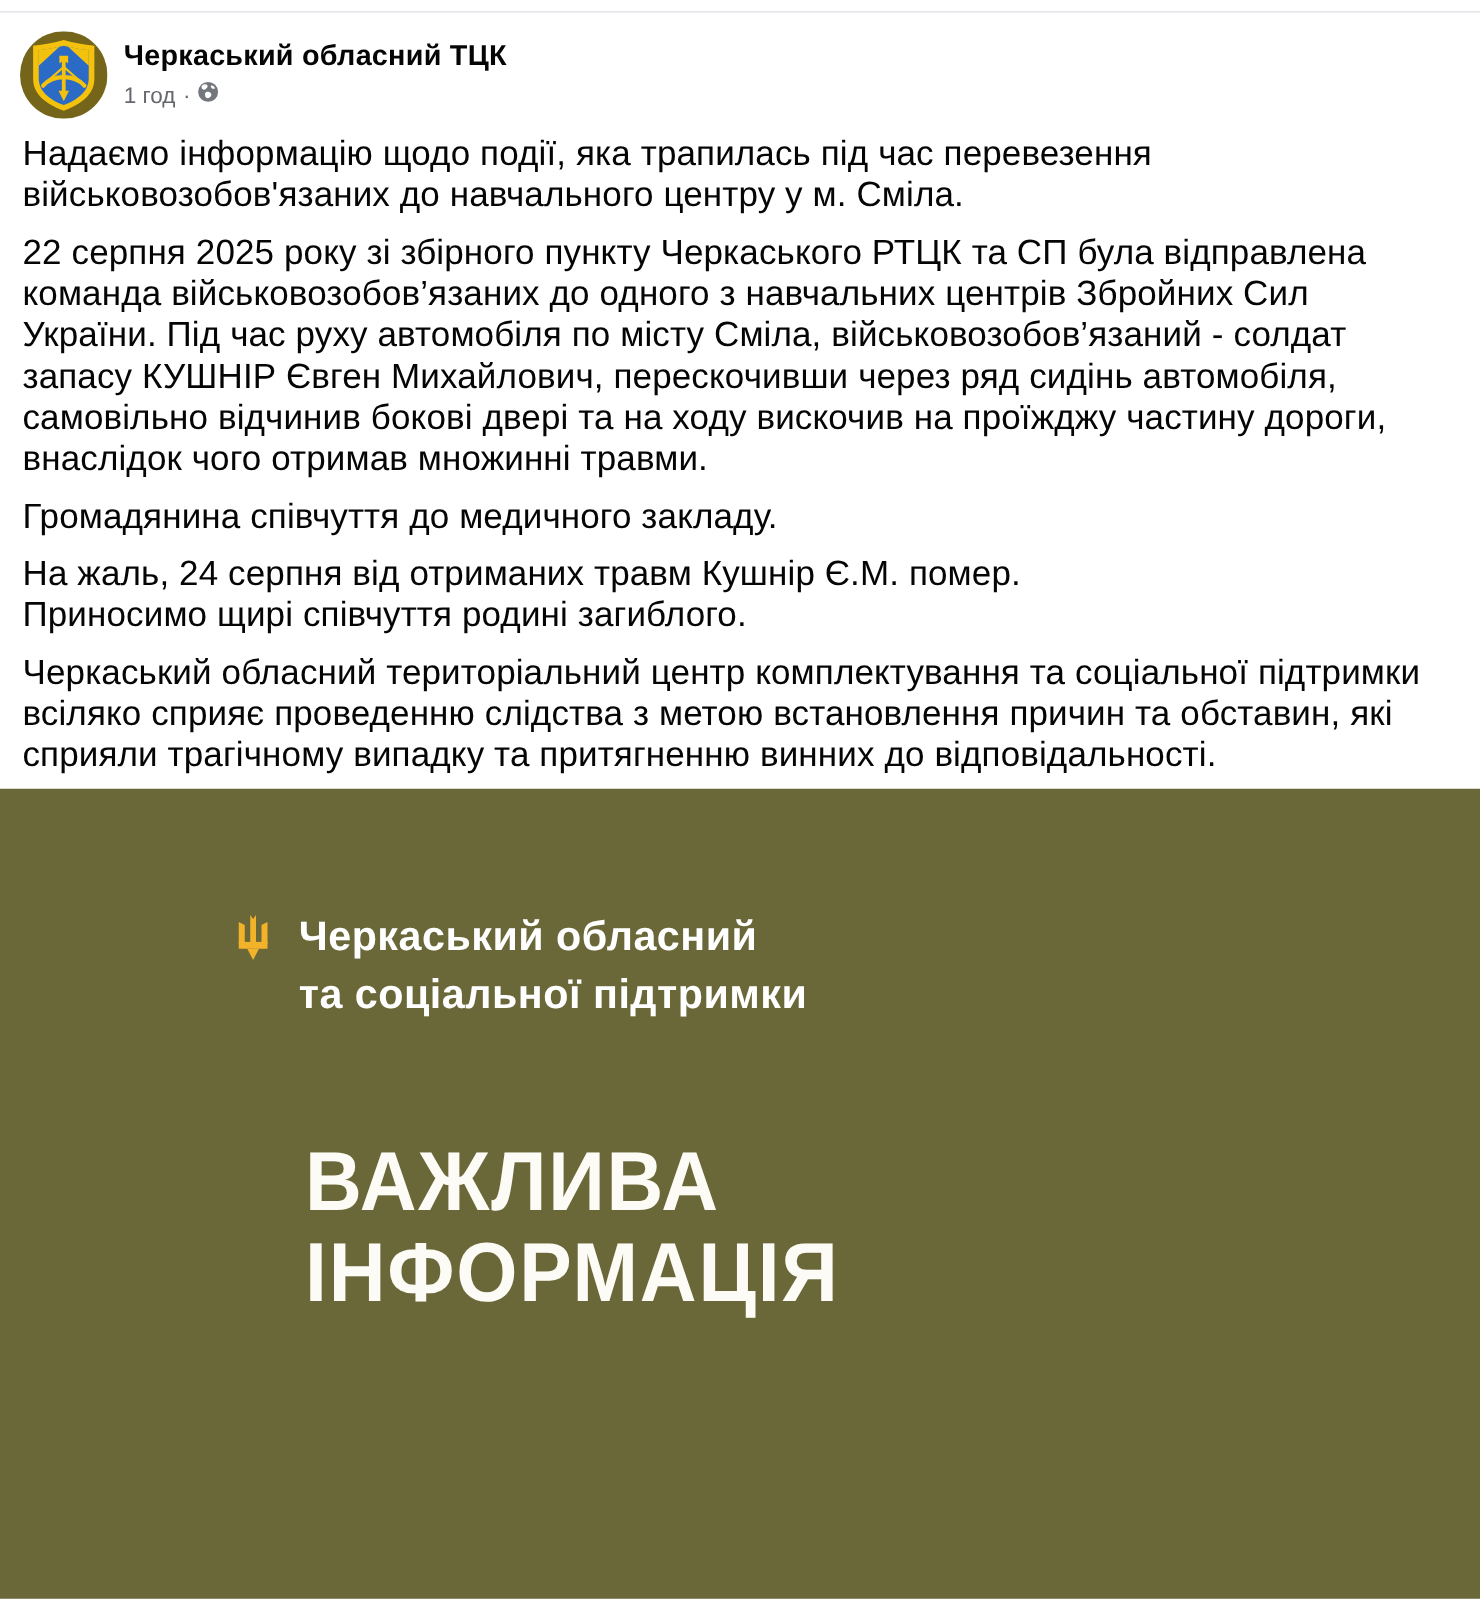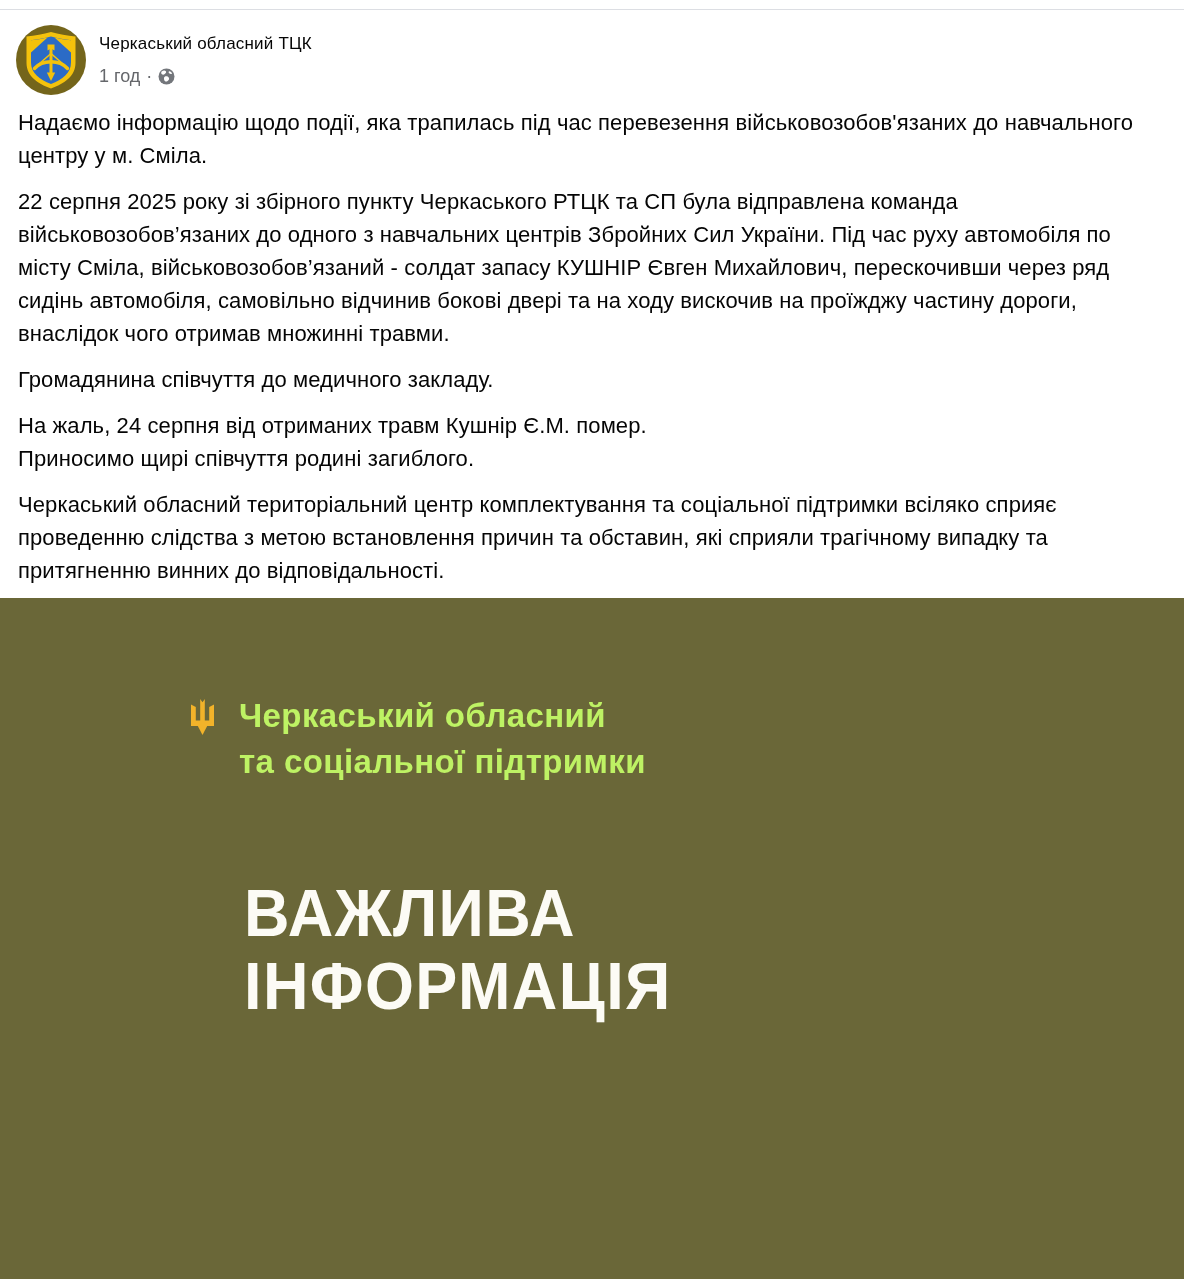--- a/index.html
+++ b/index.html
@@ -19,53 +19,53 @@
   }
   
   .post-header {
     display: flex; align-items: flex-start;
     padding: 15px 18px 0 16px; gap: 13px;
   }
   .avatar { width: 70px; height: 70px; border-radius: 50%; flex: 0 0 auto; cursor: pointer; }
   .avatar svg { width: 70px; height: 70px; display: block; }
   .header-text { padding-top: 4px; }
   .page-name {
-    font-size: 17px; font-weight: 400; color: #050505;
+    font-size: 23px; font-weight: 700; color: #050505;
     letter-spacing: .2px; line-height: 30px; cursor: pointer;
   }
   .post-meta {
-    display: flex; align-items: center; gap: 6px;
+    display: flex; gap: 6px;
     margin-top: 5px; font-size: 18px; color: #65676B; line-height: 24px;
   }
   .meta-sep { color: #65676B; }
   .globe-icon svg { width: 17px; height: 17px; display: block; margin-top: 1px; }
   
   .post-text { padding: 2px 20px 0 18px; }
   .para {
-    font-size: 22px; line-height: 33px; color: #050505;
+    font-size: 28px; line-height: 33px; color: #050505;
     margin: 13px 16px 0 0; letter-spacing: .1px;
     white-space: pre-line;
   }
   .para:first-child { margin-top: 9px; }
   
   .post-image {
     margin-top: 11px;
     background: #6A6738;
     flex: 1 1 auto;
     position: relative;
     overflow: hidden;
     cursor: pointer;
   }
   .org-block {
     position: absolute; left: 190px; top: 95px;
     display: flex; align-items: flex-start; gap: 24px;
   }
   .trident-icon svg { width: 25px; height: 36px; display: block; margin-top: 6px; }
   .org-lines {
-    font-size: 33px; font-weight: 700; color: #bef264;
+    font-size: 33px; font-weight: 700; color: #ffffff;
     line-height: 46px; letter-spacing: .4px;
   }
   .big-title {
     position: absolute; left: 244px; top: 278px;
     font-size: 67px; font-weight: 700; color: #FCFBF5;
     line-height: 73px; letter-spacing: 1.5px;
     transform: scaleX(.94); transform-origin: left top;
   }
 </style>
 </head>

